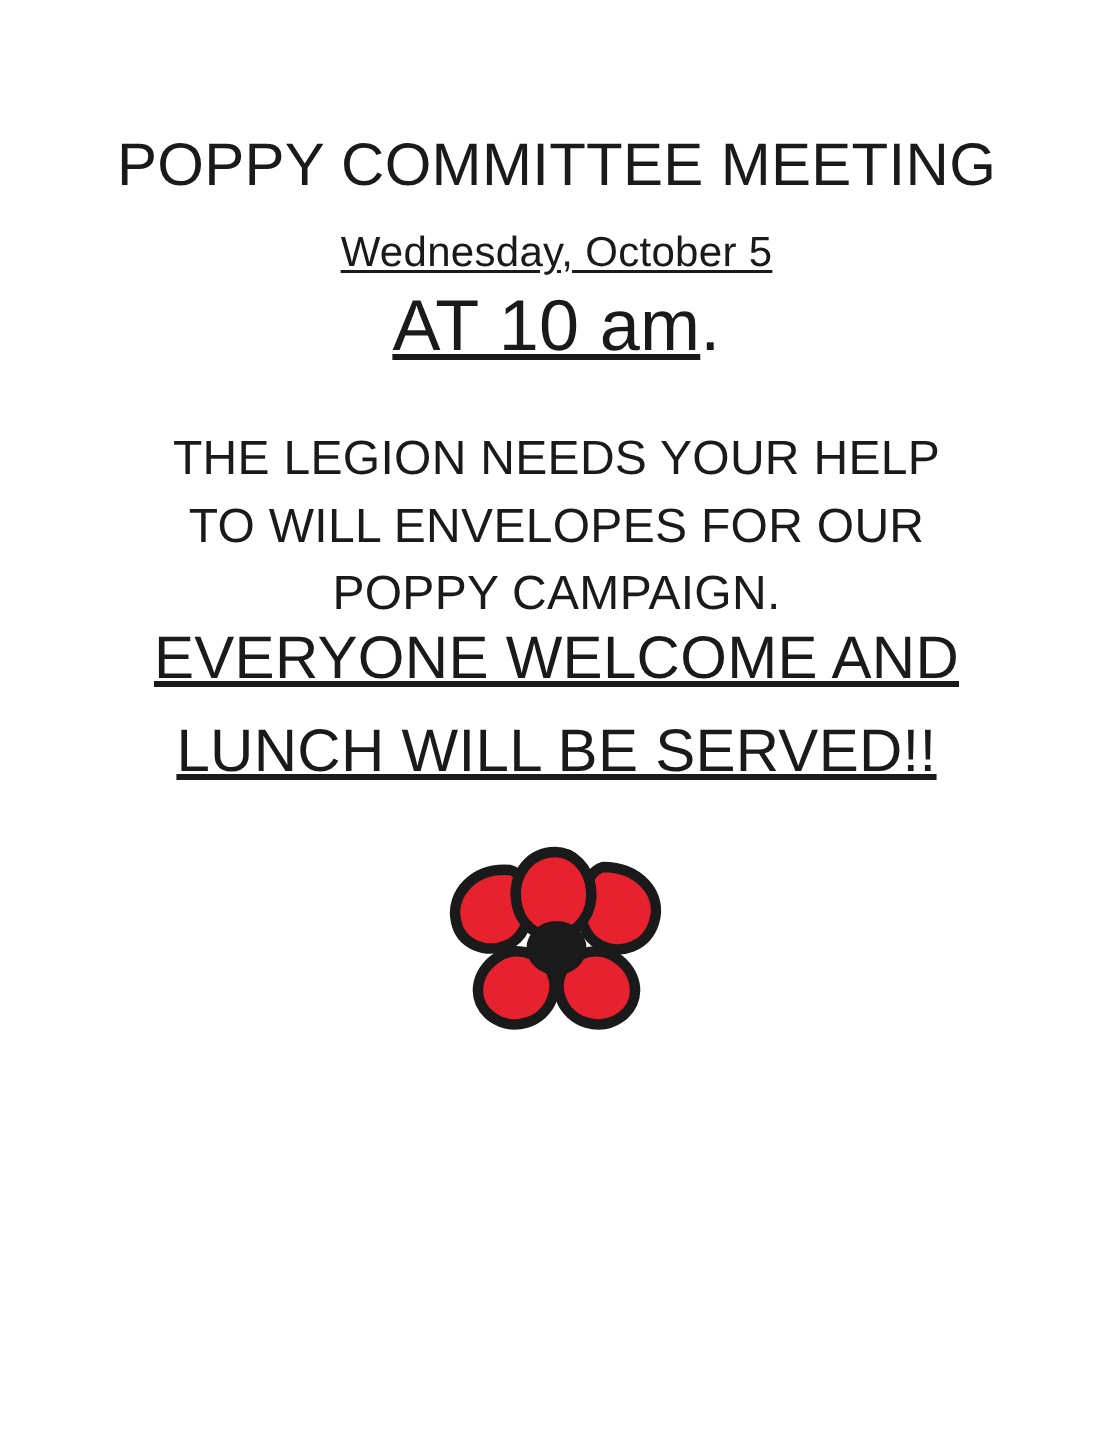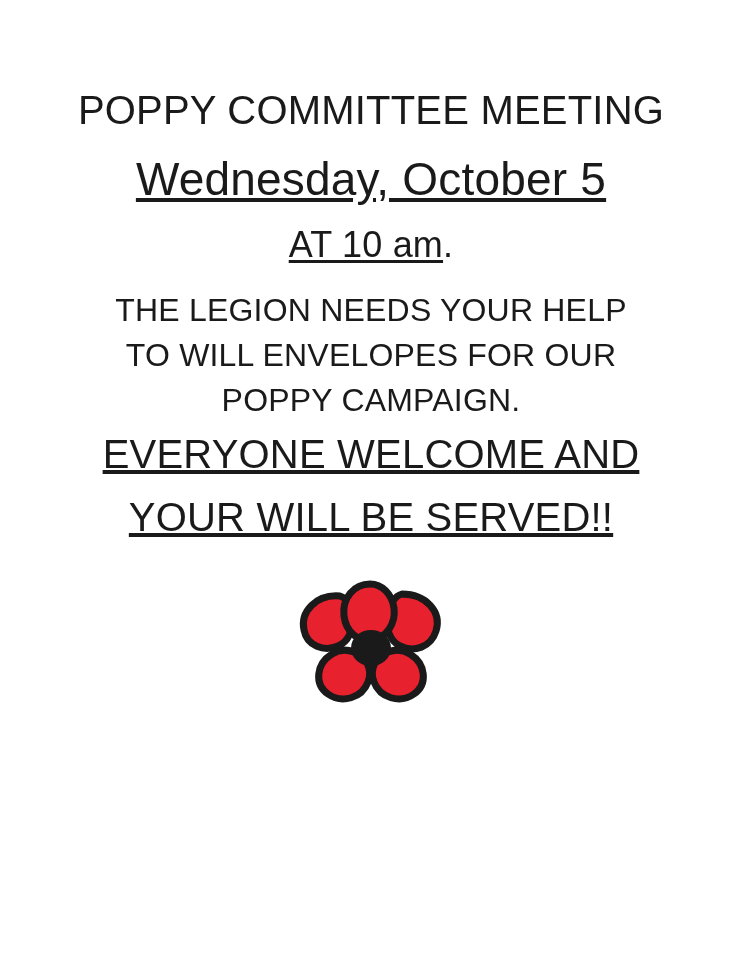--- a/index.html
+++ b/index.html
@@ -27,41 +27,41 @@
     color: #1a1a1a;
     line-height: 1.22;
     letter-spacing: 0.2px;
     white-space: nowrap;
   }
   .l-title {
     font-size: 40px;
     margin-bottom: 16px;
   }
   .l-date {
-    font-size: 46px;
-    margin-bottom: 16px;
+    font-size: 28px;
+    margin-bottom: 4px;
   }
   .l-date .u {
     text-decoration: underline;
     text-underline-offset: 3px;
   }
   .l-time {
-    font-size: 36px;
-    margin-bottom: 24px;
+    font-size: 48px;
+    margin-bottom: 38px;
   }
   .l-time .u {
     text-decoration: underline;
     text-underline-offset: 3px;
   }
   .l-body {
     font-size: 32px;
     margin-bottom: 6px;
   }
   .l-body.gap {
-    margin-bottom: 10px;
+    margin-bottom: 0;
   }
   .l-closing {
     font-size: 40px;
     margin-bottom: 14px;
     text-decoration: underline;
   }
   .poppy-wrap {
     margin-top: 26px;
     display: flex;
     justify-content: center;
@@ -81,21 +81,21 @@
 
   <div class="line l-time">
     <span class="u">AT 10 am</span><span>.</span>
   </div>
 
   <div class="line l-body">THE LEGION NEEDS YOUR HELP</div>
   <div class="line l-body">TO WILL ENVELOPES FOR OUR</div>
   <div class="line l-body gap">POPPY CAMPAIGN.</div>
 
   <div class="line l-closing">EVERYONE WELCOME AND</div>
-  <div class="line l-closing">YOUR WILL BE SERVED!!</div>
+  <div class="line l-closing">LUNCH WILL BE SERVED!!</div>
 
   <div class="poppy-wrap">
     <svg width="170" height="150" viewBox="0 0 170 150" aria-hidden="true">
       <g stroke="#1A1A1A" stroke-width="7" stroke-linejoin="round" fill="#E8212E">
         <path d="M54 28 C30 26 14 44 18 62 C21 78 38 84 52 78 C62 74 68 62 66 48 C65 38 61 30 54 28 Z"></path>
         <path d="M116 26 C140 26 156 44 150 63 C145 79 128 85 114 78 C104 73 99 60 102 47 C104 36 109 28 116 26 Z"></path>
         <path d="M84 16 C68 16 56 30 58 48 C60 64 72 74 86 72 C100 70 110 56 108 40 C106 26 96 16 84 16 Z"></path>
         <path d="M46 86 C30 96 28 116 42 126 C56 136 76 130 82 114 C87 101 80 88 68 84 C60 81 52 82 46 86 Z"></path>
         <path d="M124 86 C140 96 142 116 128 126 C114 136 94 130 88 114 C83 101 90 88 102 84 C110 81 118 82 124 86 Z"></path>
       </g>

